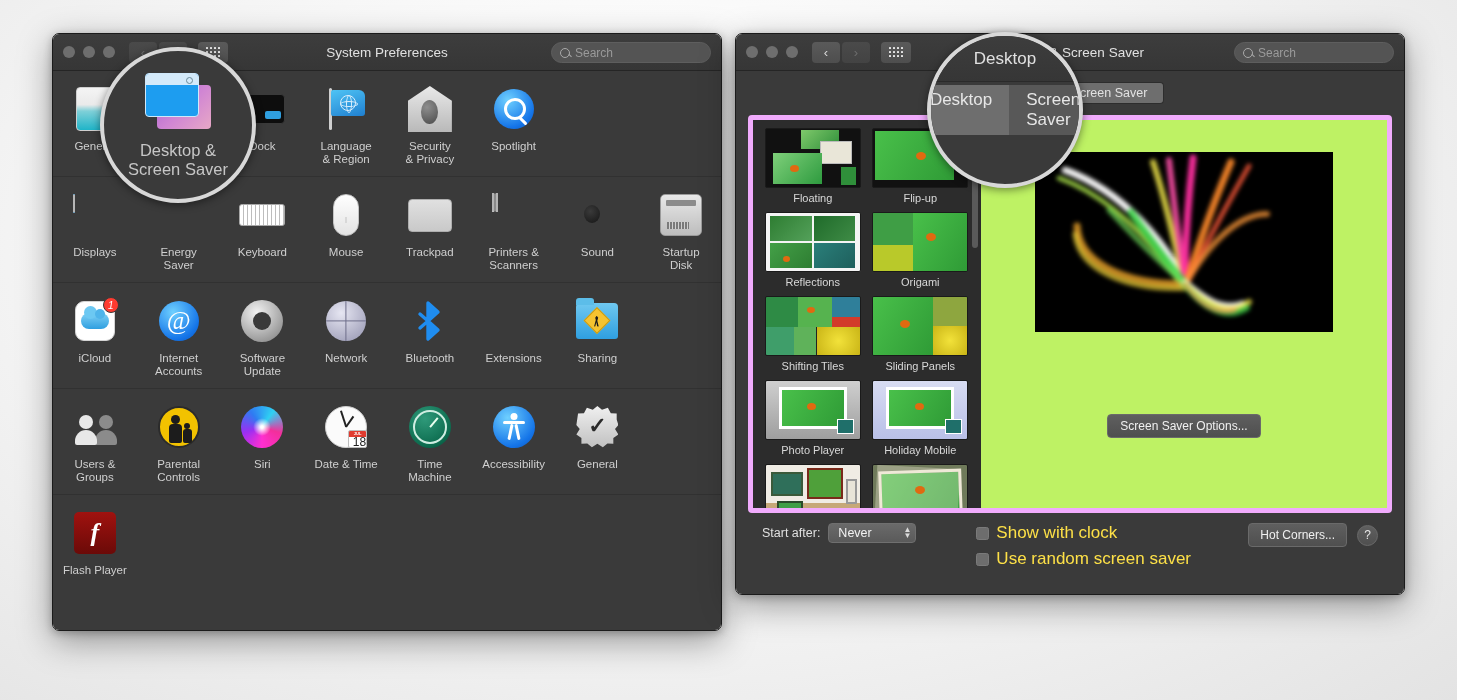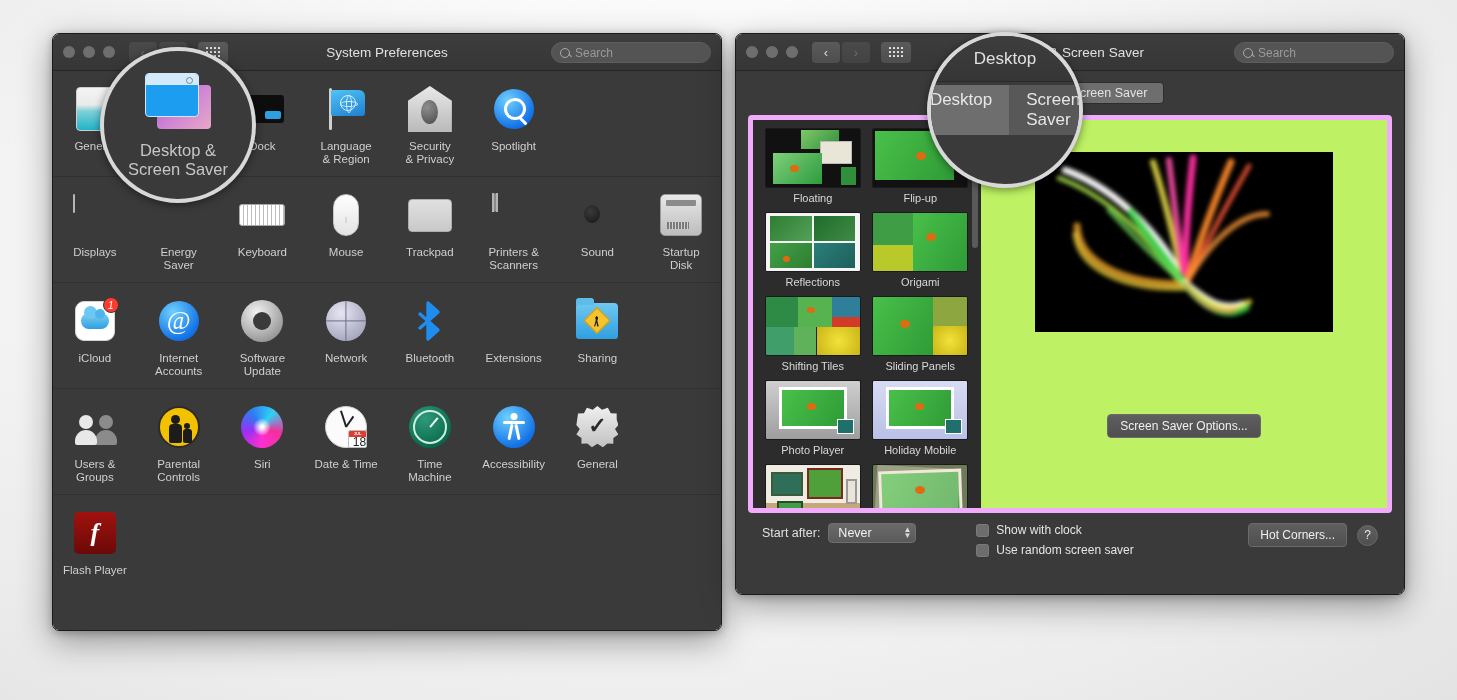--- a/index.html
+++ b/index.html
@@ -451,21 +451,21 @@
   .popup {
     background: linear-gradient(#6a6a6a,#5a5a5a); border:1px solid #6f6f6f;
     border-radius:4px; height:20px; min-width:88px;
     display:flex; align-items:center; padding:0 4px 0 9px; gap:10px;
     color:#f2f2f2; font-size:12.5px;
   }
   .popup .steppers { display:flex; flex-direction:column; line-height:6px; font-size:8px; color:#dcdcdc; margin-left:auto;}
   .bot-mid { margin-left: 60px; display:flex; flex-direction:column; gap:6px; }
   .cbrow { display:flex; align-items:center; gap:7px; }
   .cbox { width:13px; height:13px; background:#6d6d6d; border:1px solid #7a7a7a; border-radius:2.5px; }
-  .cblabel { font-size:12px; color:#e5e5e5; }
+  .cblabel { font-size:17px; color:#fde047; }
   .bot-right { margin-left:auto; display:flex; align-items:center; gap:10px; }
   .hot-btn {
     background: linear-gradient(#5f5f5f,#4f4f4f); border:1px solid #6a6a6a;
     border-radius:4px; color:#f0f0f0; font-size:12px; padding:4px 11px;
   }
   .help-btn {
     width:21px;height:21px;border-radius:50%;
     background: linear-gradient(#5f5f5f,#4f4f4f); border:1px solid #6a6a6a;
     color:#e6e6e6; font-size:12px; display:flex;align-items:center;justify-content:center;
   }

